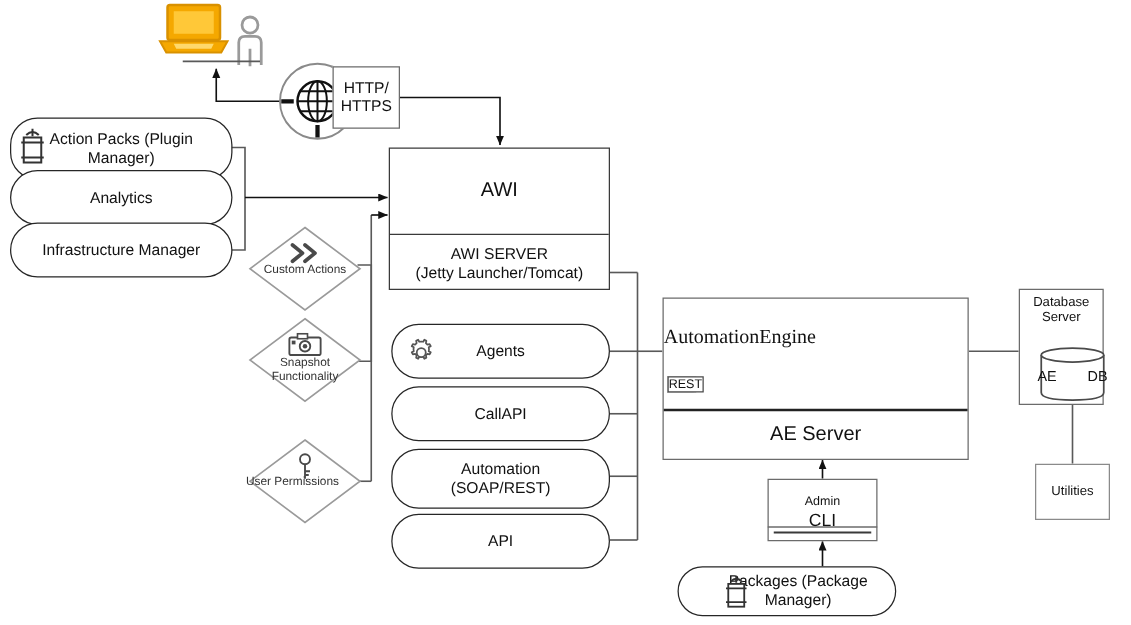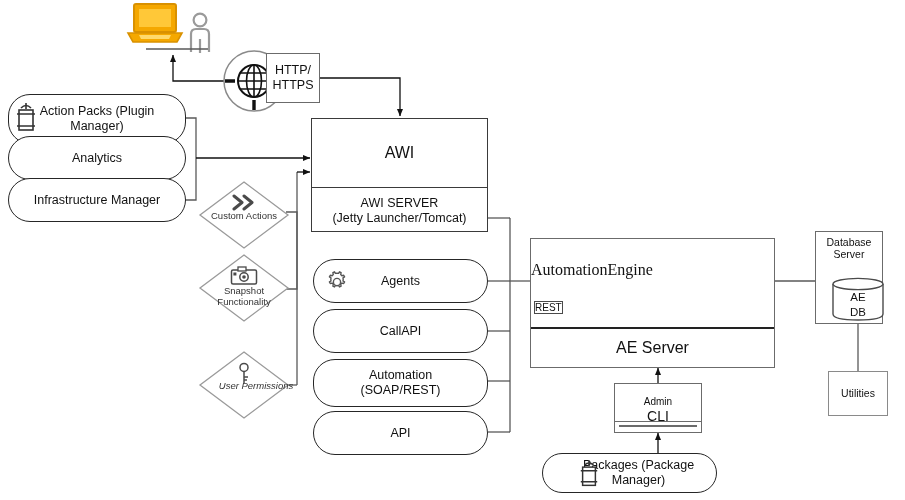--- a/index.html
+++ b/index.html
@@ -144,21 +144,21 @@
   </svg>
   <div class="diamond-label" style="left:194px;top:286px;width:100px;">
     <span>Snapshot</span>
     <span>Functionality</span>
   </div>
 
   <svg class="icon" style="left:236px;top:362px;width:16px;height:22px" viewBox="0 0 16 22">
     <circle cx="8" cy="5.4" r="4" fill="#fff" stroke="#4a4a4a" stroke-width="1.5"></circle>
     <path d="M8,9.4 L8,21 M8,15 L12,15 M8,18 L11,18" stroke="#4a4a4a" stroke-width="1.5" fill="none"></path>
   </svg>
-  <div class="diamond-label" style="left:206px;top:381px;width:100px;font-style:italic;">
+  <div class="diamond-label" style="left:184px;top:381px;width:100px;">
     <span>User Permissions</span>
   </div>
 
   <div class="node sqbox-dark" style="left:311px;top:118px;width:177px;height:114px;display:block;padding:0;">
     <div style="height:68px;display:flex;align-items:center;justify-content:center;">
       <span class="awi-title">AWI</span>
     </div>
     <div style="height:46px;border-top:1.6px solid #3a3a3a;display:flex;flex-direction:column;
                 align-items:center;justify-content:center;line-height:1.2;">
       <span>AWI SERVER</span>
@@ -210,21 +210,21 @@
               border:1.4px solid #6b6b6b;background:#fff;box-sizing:border-box;
               display:flex;flex-direction:column;align-items:center;padding-top:4px;">
     <span class="tiny">Database</span>
     <span class="tiny">Server</span>
   </div>
   <svg class="icon" style="left:830px;top:277px;width:56px;height:44px" viewBox="0 0 56 44">
     <path d="M3,7 L3,37 Q3,43 28,43 Q53,43 53,37 L53,7" fill="#fff" stroke="#4a4a4a" stroke-width="1.4"></path>
     <ellipse cx="28" cy="7" rx="25" ry="5.6" fill="#fff" stroke="#4a4a4a" stroke-width="1.4"></ellipse>
   </svg>
   <div style="position:absolute;left:830px;top:285px;width:56px;height:34px;display:flex;
-              flex-direction:column;align-items:center;justify-content:flex-end;font-size:11.5px;
+              flex-direction:row;align-items:center;justify-content:space-between;font-size:11.5px;
               line-height:1.25;pointer-events:none;">
     <span>AE</span>
     <span>DB</span>
   </div>
 
   <div class="node sqbox" style="left:828px;top:371px;width:60px;height:45px;border-color:#8a8a8a;">
     <span class="tiny">Utilities</span>
   </div>
 
   <div style="position:absolute;left:614px;top:383px;width:88px;height:50px;

